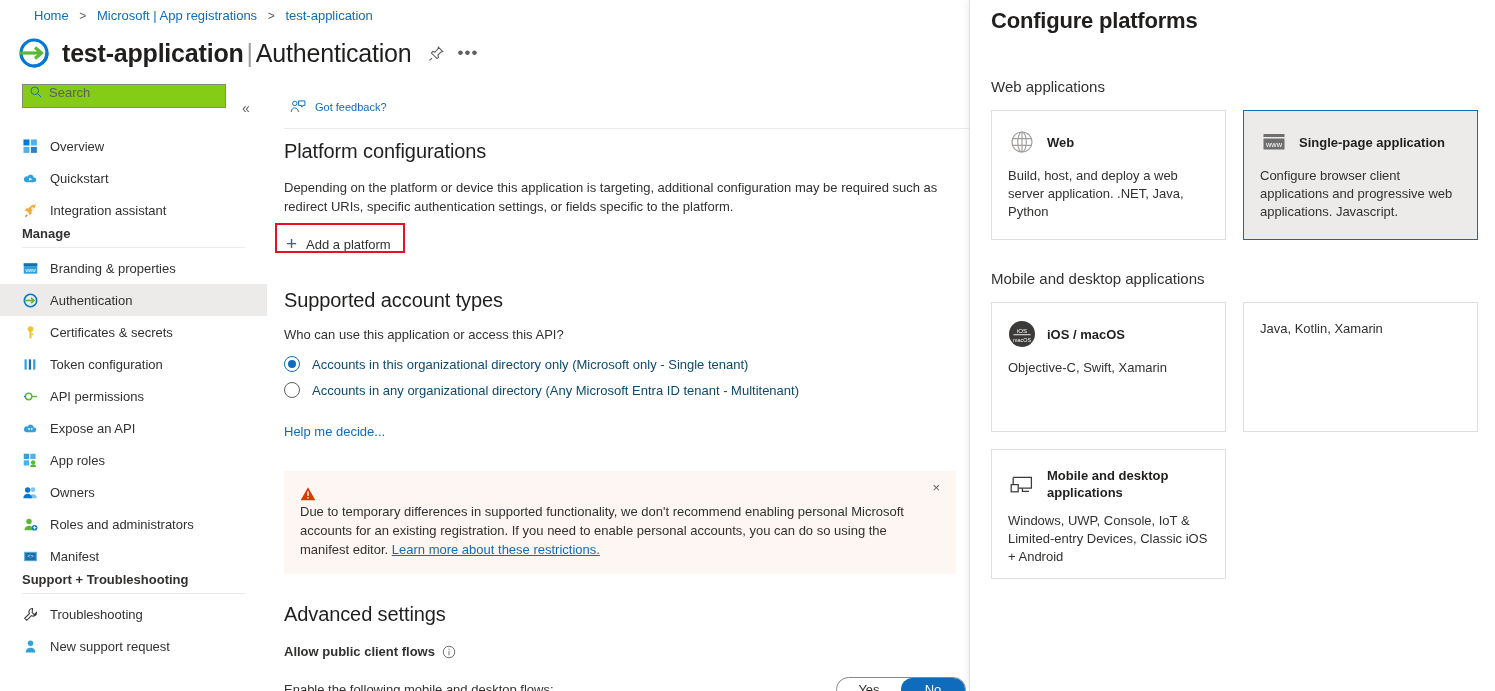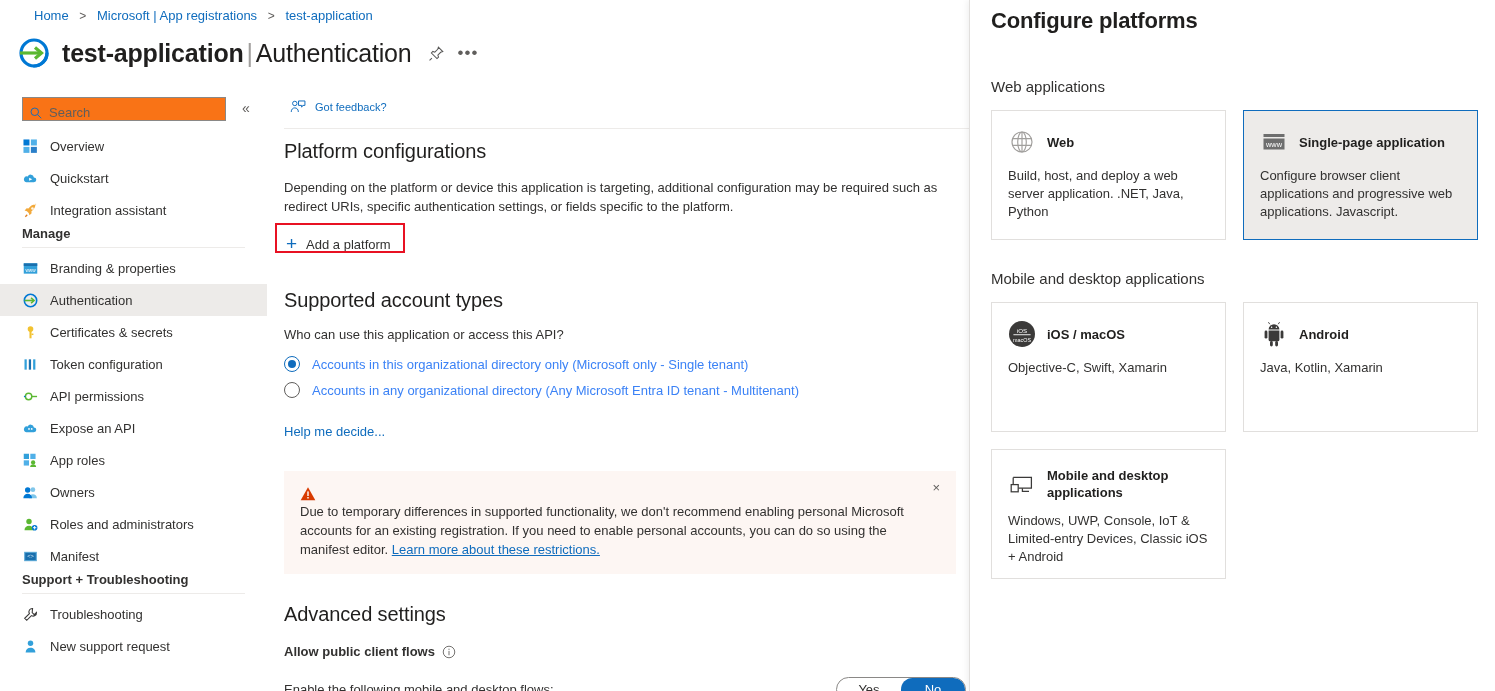--- a/index.html
+++ b/index.html
@@ -43,23 +43,23 @@
     width: 22px; height: 22px; margin-left: 14px; opacity: .85;
     display: flex; align-items: center; justify-content: center; cursor: pointer;
   }
   .ellipsis-btn {
     margin-left: 10px; color: #605e5c; font-size: 17px; line-height: 10px;
     letter-spacing: 1px; cursor: pointer; user-select: none;
   }
 
   
   .search-box {
-    position: absolute; left: 22px; top: 97px; width: 204px; height: 24px;
-    border: 1px solid #8a8886; background: #f97316;
-    display: flex; align-items: flex-end; padding: 0 6px;
+    position: absolute; left: 22px; top: 84px; width: 204px; height: 24px;
+    border: 1px solid #8a8886; background: #84cc16;
+    display: flex; align-items: flex-start; padding: 0 6px;
   }
   .search-box .mag { flex: 0 0 14px; height: 14px; margin-right: 6px; }
   .search-box input {
     border: 0; outline: 0; font-size: 13px; color: #323130;
     width: 100%; background: transparent; font-family: inherit; padding: 0;
   }
   .search-box input::placeholder { color: #605e5c; }
   .collapse-btn {
     position: absolute; left: 242px; top: 99px;
     font-size: 14px; color: #605e5c; cursor: pointer; user-select: none;
@@ -118,21 +118,21 @@
   }
   .redbox {
     position: absolute; left: -9px; top: -10px; width: 130px; height: 30px;
     border: 2px solid #e81123; pointer-events: none;
   }
 
   
   .q-text { font-size: 13px; color: #323130; margin: 0 0 9px 0; }
   .radio-row {
     display: flex; align-items: center; height: 26px; cursor: pointer;
-    font-size: 13px; color: #3b82f6;
+    font-size: 13px; color: #0c4a6e;
   }
   .radio {
     flex: 0 0 16px; width: 16px; height: 16px; border-radius: 50%;
     border: 1px solid #605e5c; margin-right: 12px; position: relative;
     background: #fff;
   }
   .radio.on { border: 1px solid #0f6cbd; }
   .radio.on::after {
     content: ""; position: absolute; left: 3px; top: 3px;
     width: 8px; height: 8px; border-radius: 50%; background: #0f6cbd;
@@ -576,38 +576,20 @@
                 <rect x="5.4" y="14.3" width="17.2" height="0.9" fill="#ffffff"></rect>
                 <text x="14" y="22" font-size="5.4" fill="#ffffff" text-anchor="middle" font-family="Liberation Sans, sans-serif">macOS</text>
               </svg>
             </span>
             <span class="card-title">iOS / macOS</span>
           </div>
           <div class="card-desc">Objective-C, Swift, Xamarin</div>
         </div>
 
         <div class="card">
-          <div class="card-head">
-            <span class="card-ico">
-              <svg width="26" height="26" viewBox="0 0 26 26">
-                <g fill="#3b3a39">
-                  <path d="M7.6 9.6 h10.8 v9.2 a1.5 1.5 0 0 1 -1.5 1.5 h-7.8 a1.5 1.5 0 0 1 -1.5 -1.5 z"></path>
-                  <rect x="3.6" y="9.6" width="2.8" height="8" rx="1.4"></rect>
-                  <rect x="19.6" y="9.6" width="2.8" height="8" rx="1.4"></rect>
-                  <rect x="9" y="20" width="2.8" height="5.4" rx="1.4"></rect>
-                  <rect x="14.2" y="20" width="2.8" height="5.4" rx="1.4"></rect>
-                  <path d="M7.6 8.6 a5.4 5.4 0 0 1 10.8 0 z"></path>
-                  <path d="M8.8 3.2 L7.4 1.2 M17.2 3.2 L18.6 1.2" stroke="#3b3a39" stroke-width="0.9"></path>
-                </g>
-                <circle cx="10.6" cy="6.2" r="0.75" fill="#ffffff"></circle>
-                <circle cx="15.4" cy="6.2" r="0.75" fill="#ffffff"></circle>
-              </svg>
-            </span>
-            <span class="card-title">Android</span>
-          </div>
           <div class="card-desc">Java, Kotlin, Xamarin</div>
         </div>
 
         <div class="card">
           <div class="card-head">
             <span class="card-ico">
               <svg width="26" height="26" viewBox="0 0 26 26">
                 <g fill="none" stroke="#3b3a39" stroke-width="1.25">
                   <path d="M4.2 6.4 H22.4 V17.2 H9.4"></path>
                   <path d="M4.2 6.4 V13.6"></path>

